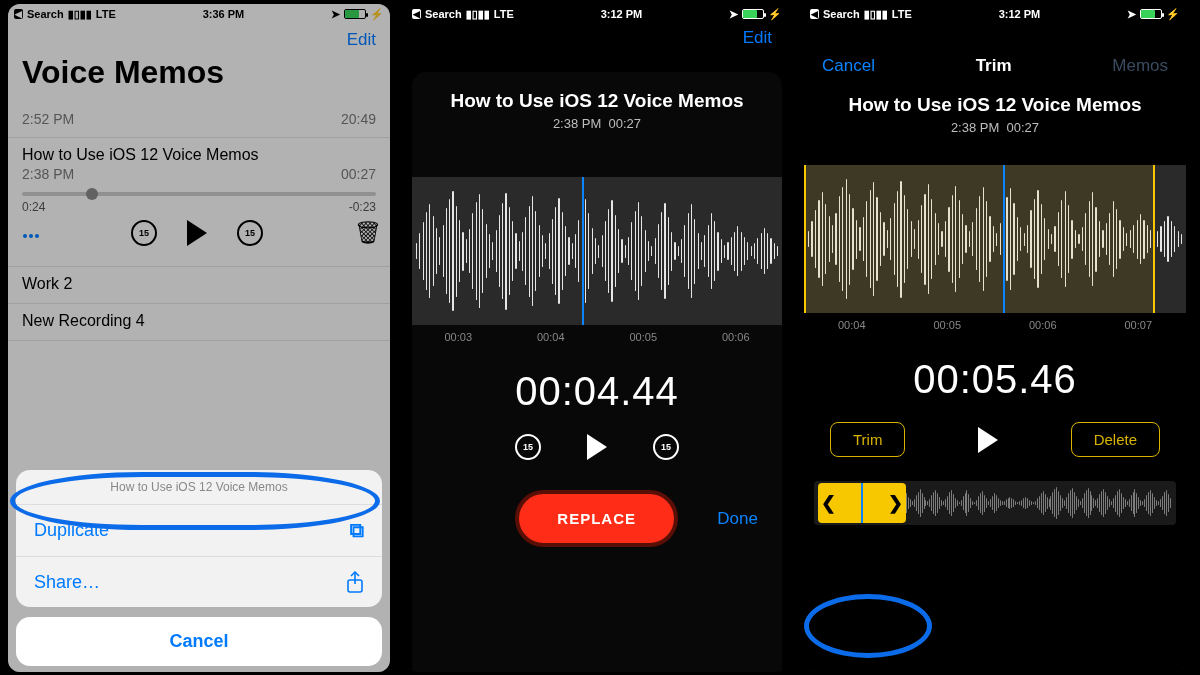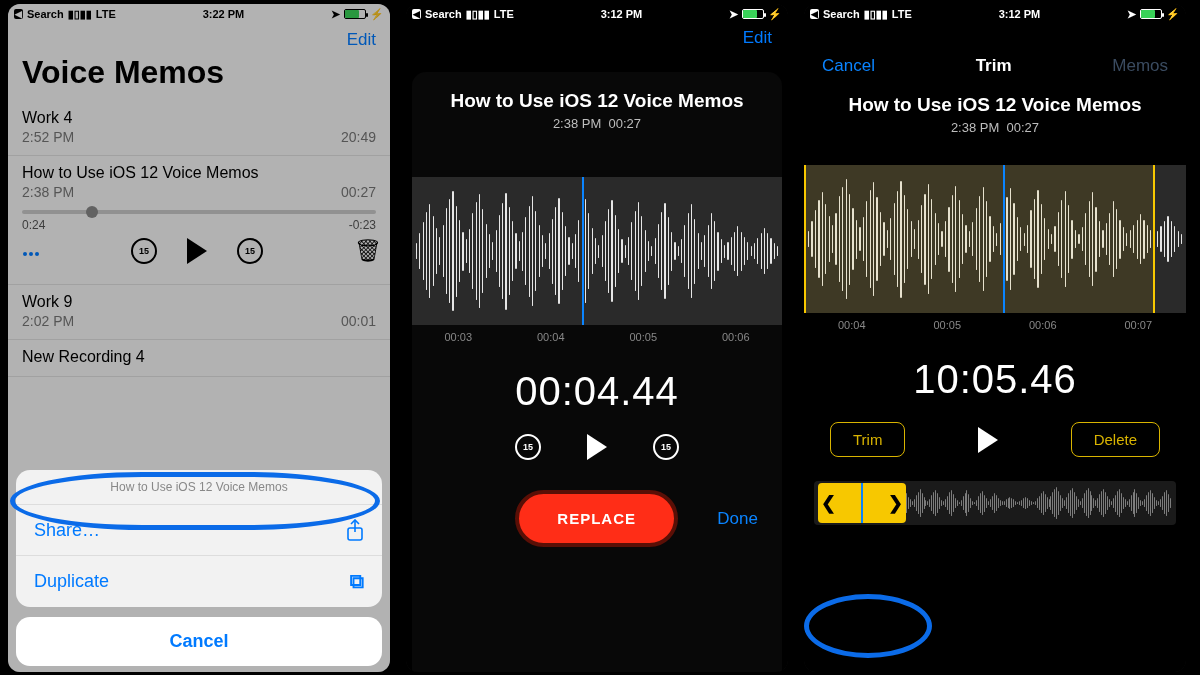--- a/index.html
+++ b/index.html
@@ -157,36 +157,35 @@
 
 <div class="phone phone1">
   <div class="content">
     <div class="statusbar">
       <div class="sb-left">
         <span class="sb-search">◀</span>
         <span>Search</span>
         <span>▮▯▮▮</span>
         <span>LTE</span>
       </div>
-      <span>3:22 PM</span>
+      <span>3:36 PM</span>
       <div class="sb-right">
         <span>➤</span>
         <span class="sb-batt">
             <i></i>
           </span>
         <span>⚡</span>
       </div>
     </div>
 
     <div class="list">
       <div class="edit">Edit</div>
       <h1>Voice Memos</h1>
 
       <div class="row">
-        <div class="ttl">Work 4</div>
         <div class="sub">
             <span>2:52 PM</span>
             <span>20:49</span>
           </div>
       </div>
 
       <div class="row">
         <div class="ttl">How to Use iOS 12 Voice Memos</div>
         <div class="sub">
             <span>2:38 PM</span>
@@ -204,51 +203,47 @@
           <div class="mid">
             <span class="skip"></span>
             <span class="play-tri"></span>
             <span class="skip"></span>
           </div>
           <span class="trash">🗑</span>
         </div>
       </div>
 
       <div class="row">
-        <div class="ttl">Work 9</div>
-        <div class="sub">
-            <span>2:02 PM</span>
-            <span>00:01</span>
-          </div>
+        <div class="ttl">Work 2</div>
       </div>
       <div class="row">
         <div class="ttl">New Recording 4</div>
       </div>
     </div>
 
     <div class="dim"></div>
 
     <div class="sheet">
       <div class="sheet-card">
         <div class="sheet-title">How to Use iOS 12 Voice Memos</div>
+        <div class="sheet-item">
+          <span>Duplicate</span>
+          <span style="color:#007aff;font-size:20px;font-weight:700;">⧉</span>
+        </div>
         <div class="sheet-item">
           <span>Share…</span>
           <span style="color:#007aff;">
             <svg width="18" height="22" viewBox="0 0 18 22">
                 <g fill="none" stroke="#007aff" stroke-width="1.6">
               <path d="M9 1v12"></path>
                   <path d="M5 5l4-4 4 4"></path>
                   <rect x="2" y="9" width="14" height="12" rx="2"></rect>
             </g>
               </svg>
           </span>
-        </div>
-        <div class="sheet-item">
-          <span>Duplicate</span>
-          <span style="color:#007aff;font-size:20px;font-weight:700;">⧉</span>
         </div>
       </div>
       <div class="sheet-cancel">Cancel</div>
     </div>
 
     <div class="highlight-oval hl1"></div>
   </div>
 </div>
 
 <div class="phone phone2 dark">
@@ -575,21 +570,21 @@
       <div class="trim-sel-left" style="left:0%;"></div>
       <div class="trim-sel-right" style="right:8%;"></div>
     </div>
     <div class="tickrow">
       <span>00:04</span>
         <span>00:05</span>
       <span>00:06</span>
         <span>00:07</span>
     </div>
 
-    <div class="big-time">10:05.46</div>
+    <div class="big-time">00:05.46</div>
 
     <div class="trim-action-row">
       <div class="yellow-pill">Trim</div>
       <span class="play-tri" style="border-left-color:#fff;"></span>
       <div class="yellow-pill">Delete</div>
     </div>
 
     <div class="mini-track">
       <div class="mini-wave" id="mini3">
           <i class="on" style="height: 4.08px;"></i>

